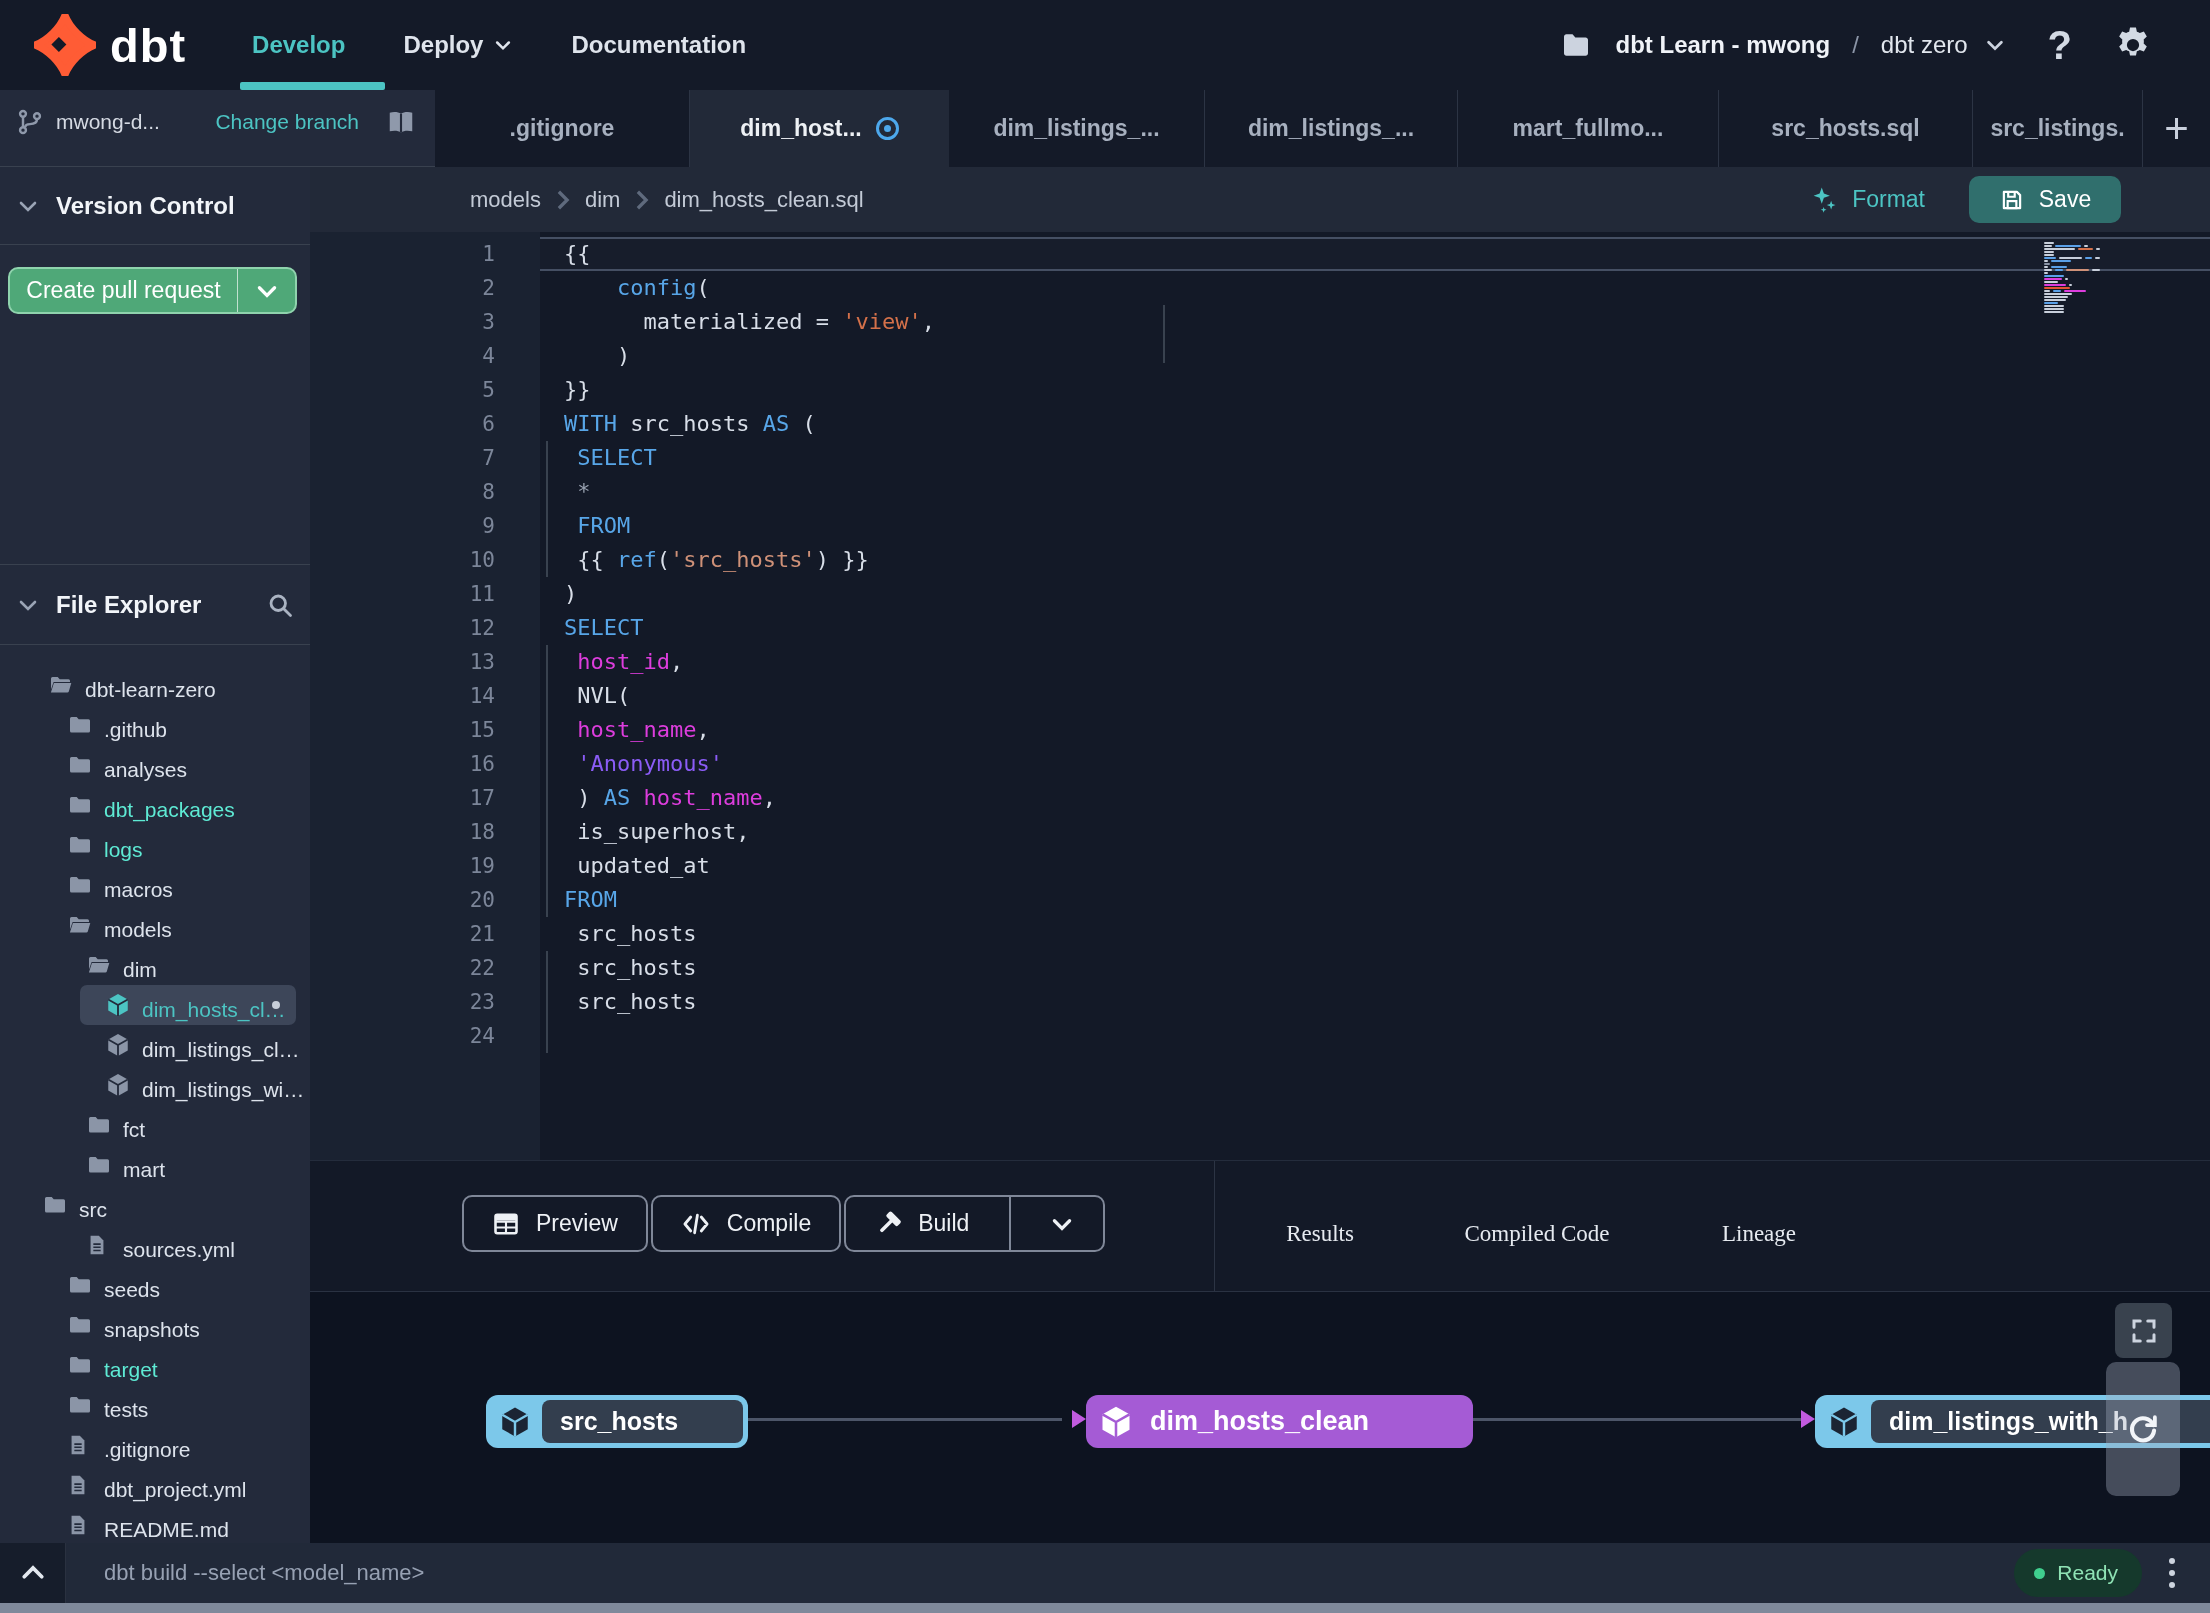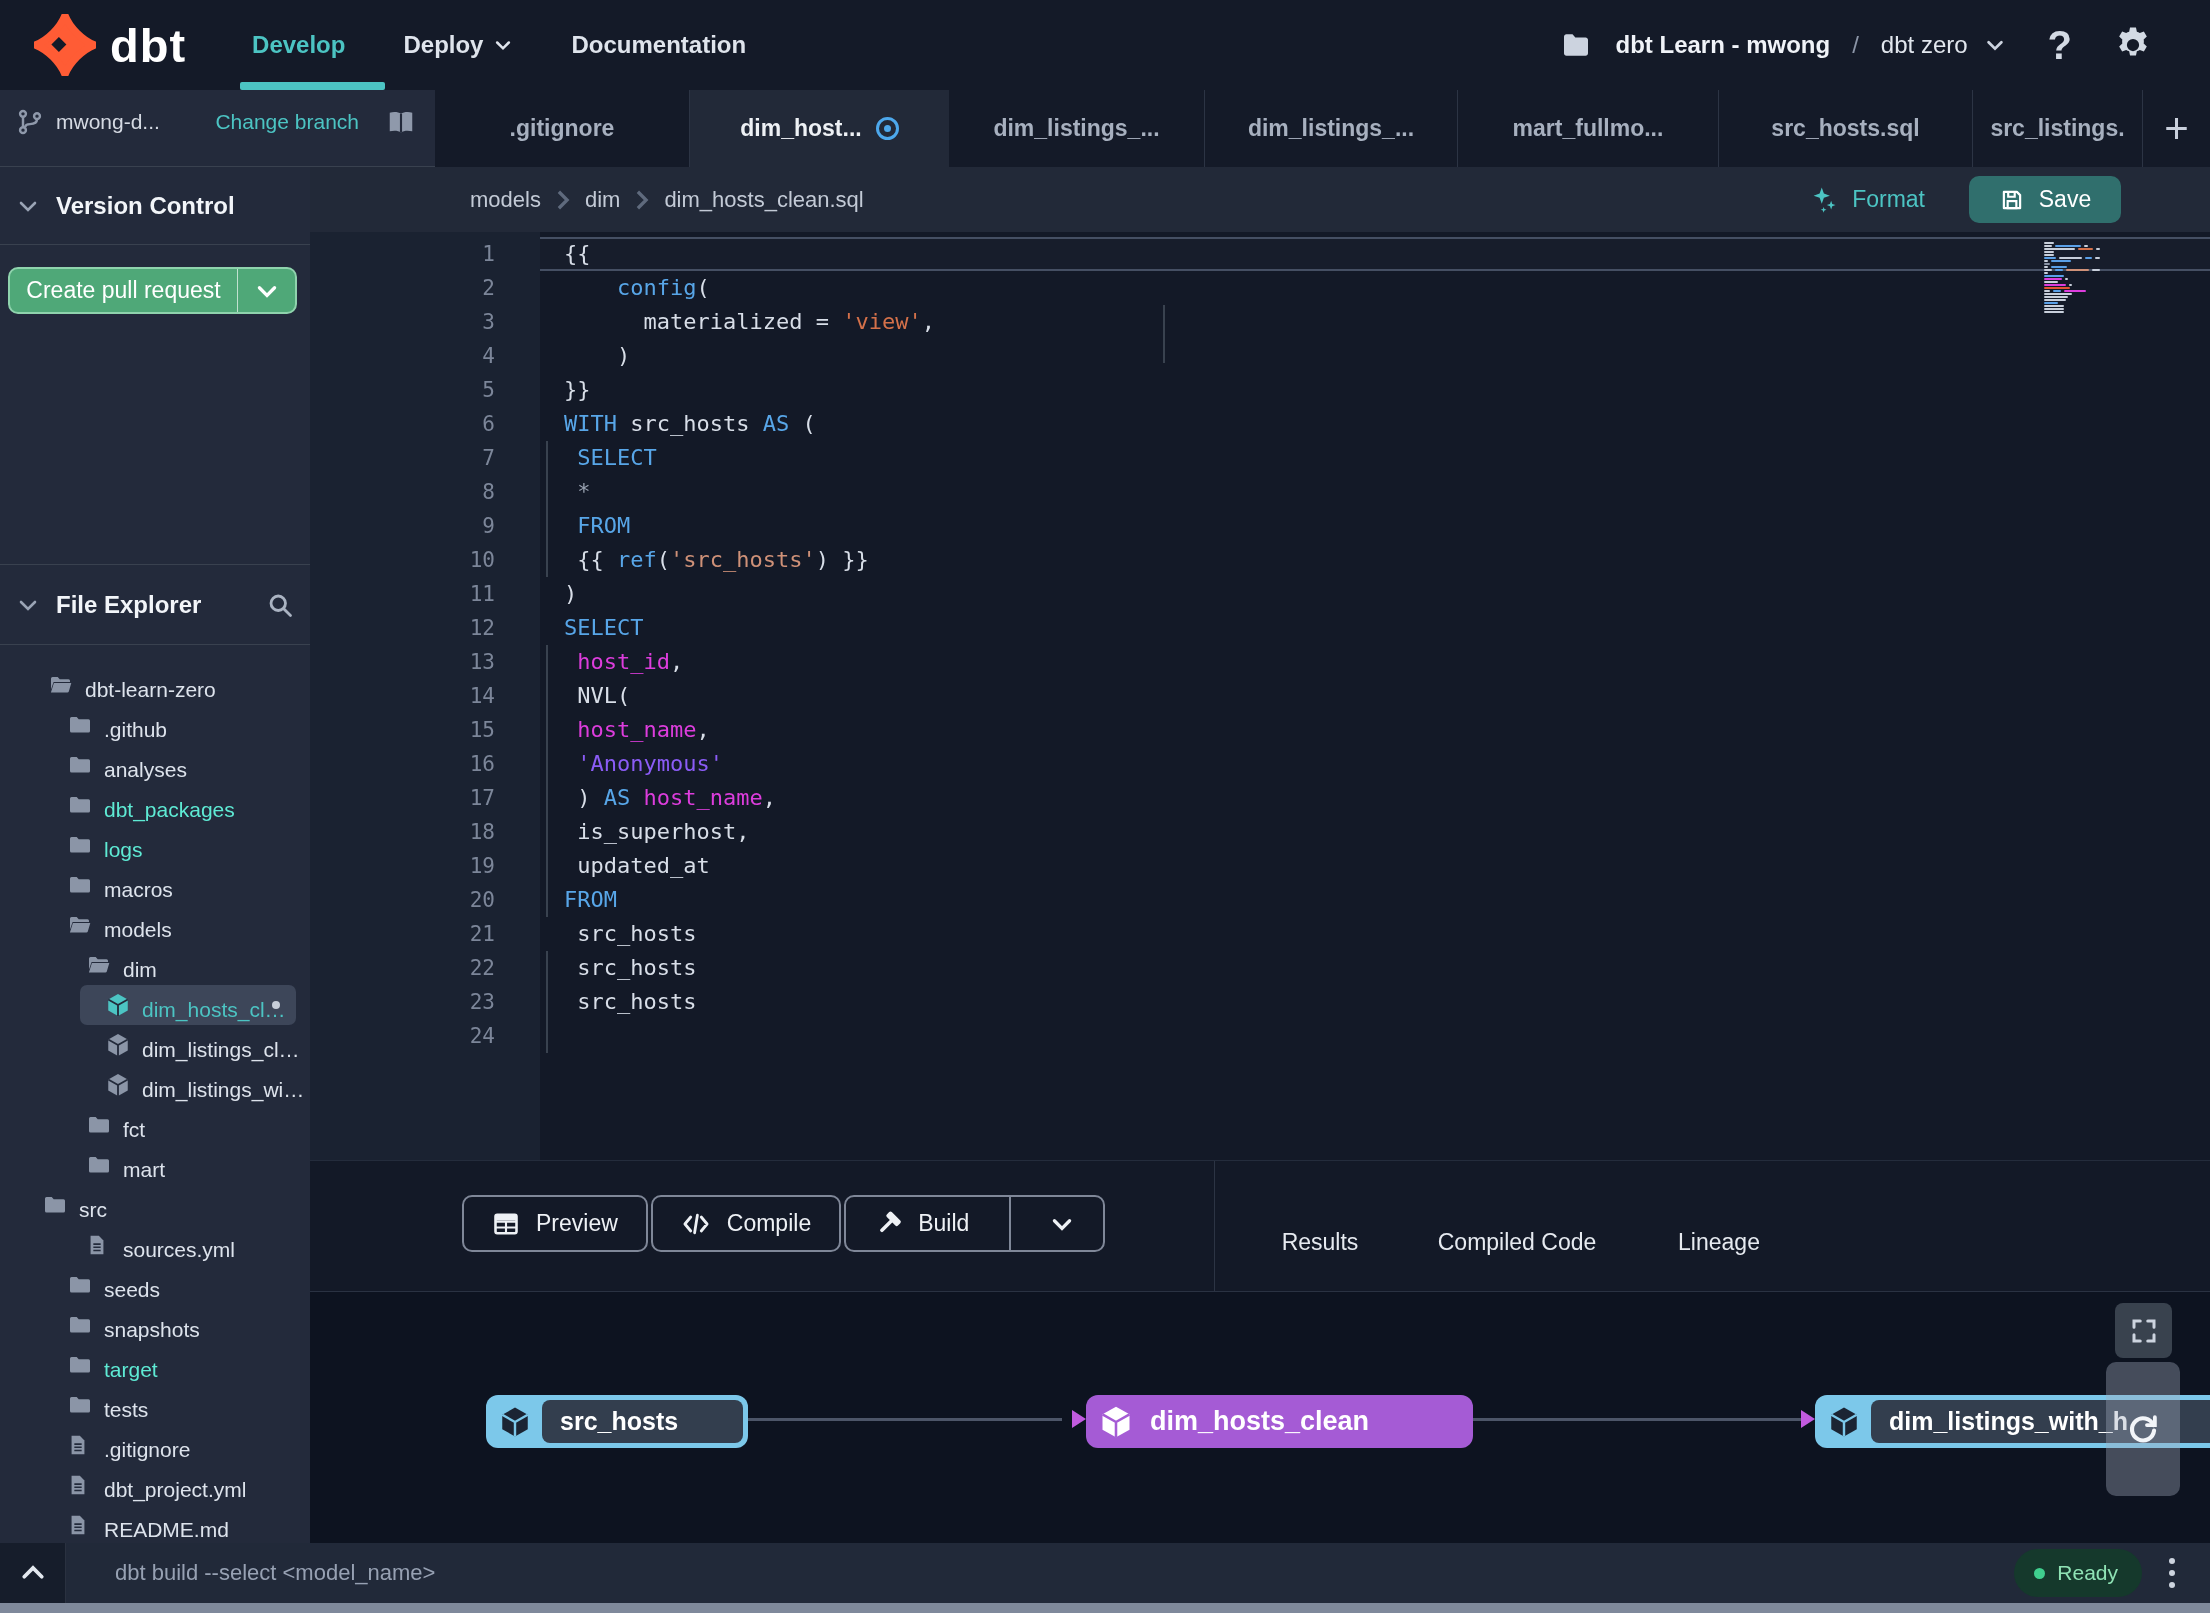--- a/index.html
+++ b/index.html
@@ -88,21 +88,21 @@
 
   
   .panel-row{position:absolute;left:310px;top:1160px;width:1900px;height:132px;background:#131927;
       border-top:1px solid #242c3c;border-bottom:1px solid #2a3242;box-sizing:border-box;}
   .actions{position:absolute;left:152px;top:34px;display:flex;gap:3px;}
   .act-btn{height:57px;border:2px solid #7f8798;border-radius:10px;display:flex;align-items:center;
       padding:0 28px;gap:16px;font-size:23px;color:#eef1f5;cursor:pointer;box-sizing:border-box;background:transparent;}
   .act-btn .split{width:1.5px;align-self:stretch;background:#7f8798;margin:0 0 0 24px;}
   .act-btn .split-chev{padding-left:22px;display:flex;align-items:center;}
   .panel-vdiv{position:absolute;left:904px;top:0;bottom:0;width:1px;background:#2c3444;}
-  .panel-tabs{position:absolute;left:935px;top:16px;height:130px;display:flex;gap:7px;}
+  .panel-tabs{position:absolute;left:935px;top:8px;height:130px;display:flex;gap:27px;font-family:Liberation Serif, serif;}
   .ptab{width:150px;display:flex;align-items:center;justify-content:center;font-size:23px;color:#e6eaf0;
       cursor:pointer;position:relative;}
   .ptab.w2{width:230px;}.ptab.w3{width:160px;}
   .ptab.active::after{content:"";position:absolute;left:0;right:0;bottom:2px;height:4px;background:#c3cad6;}
 
   
   .lineage{position:absolute;left:310px;top:1292px;width:1900px;height:251px;background:#0d1320;overflow:hidden;}
   .edge{position:absolute;height:3px;background:#4c5568;top:126px;}
   .edge-arrow{position:absolute;top:118px;width:0;height:0;border-top:9px solid transparent;
       border-bottom:9px solid transparent;border-left:14px solid #c25be0;}
@@ -115,21 +115,21 @@
   .lnode-model .n-label{margin-left:6px;}
   .overlay-expand{position:absolute;left:1805px;top:11px;width:57px;height:55px;background:#39424e;border-radius:8px;
       display:flex;align-items:center;justify-content:center;cursor:pointer;}
   .overlay-pill{position:absolute;left:1796px;top:70px;width:74px;height:134px;background:rgba(160,172,190,.38);
       border-radius:10px;display:flex;align-items:center;justify-content:center;cursor:pointer;}
 
   
   .command-bar{position:absolute;left:0;top:1543px;width:2210px;height:60px;display:flex;}
   .cmd-left{width:65px;background:#161d2b;border-right:1px solid #2a3140;display:flex;align-items:center;justify-content:center;cursor:pointer;}
   .cmd-main{flex:1;background:#212939;display:flex;align-items:center;}
-  .cmd-placeholder{margin-left:49px;font-size:22px;color:#97a1b3;}
+  .cmd-placeholder{margin-left:38px;font-size:22px;color:#97a1b3;}
   .ready-pill{margin-left:auto;height:48px;padding:0 24px 0 20px;background:#15392c;border-radius:26px;
       display:flex;align-items:center;gap:12px;cursor:pointer;}
   .ready-dot{width:11px;height:11px;border-radius:50%;background:#3fcf8e;}
   .ready-text{font-size:21px;color:#8fe3b5;}
   .kebab{width:60px;display:flex;flex-direction:column;align-items:center;justify-content:center;gap:6px;cursor:pointer;margin-right:8px;}
   .kebab i{width:6px;height:6px;border-radius:50%;background:#cdd4df;}
   .bottom-strip{position:absolute;left:0;top:1603px;width:2210px;height:10px;background:#7f899b;}
 
   .cube .body{fill:currentColor}
   .cube .inner{stroke:var(--cube-bg,#232a3b);stroke-width:1.7;fill:none}

